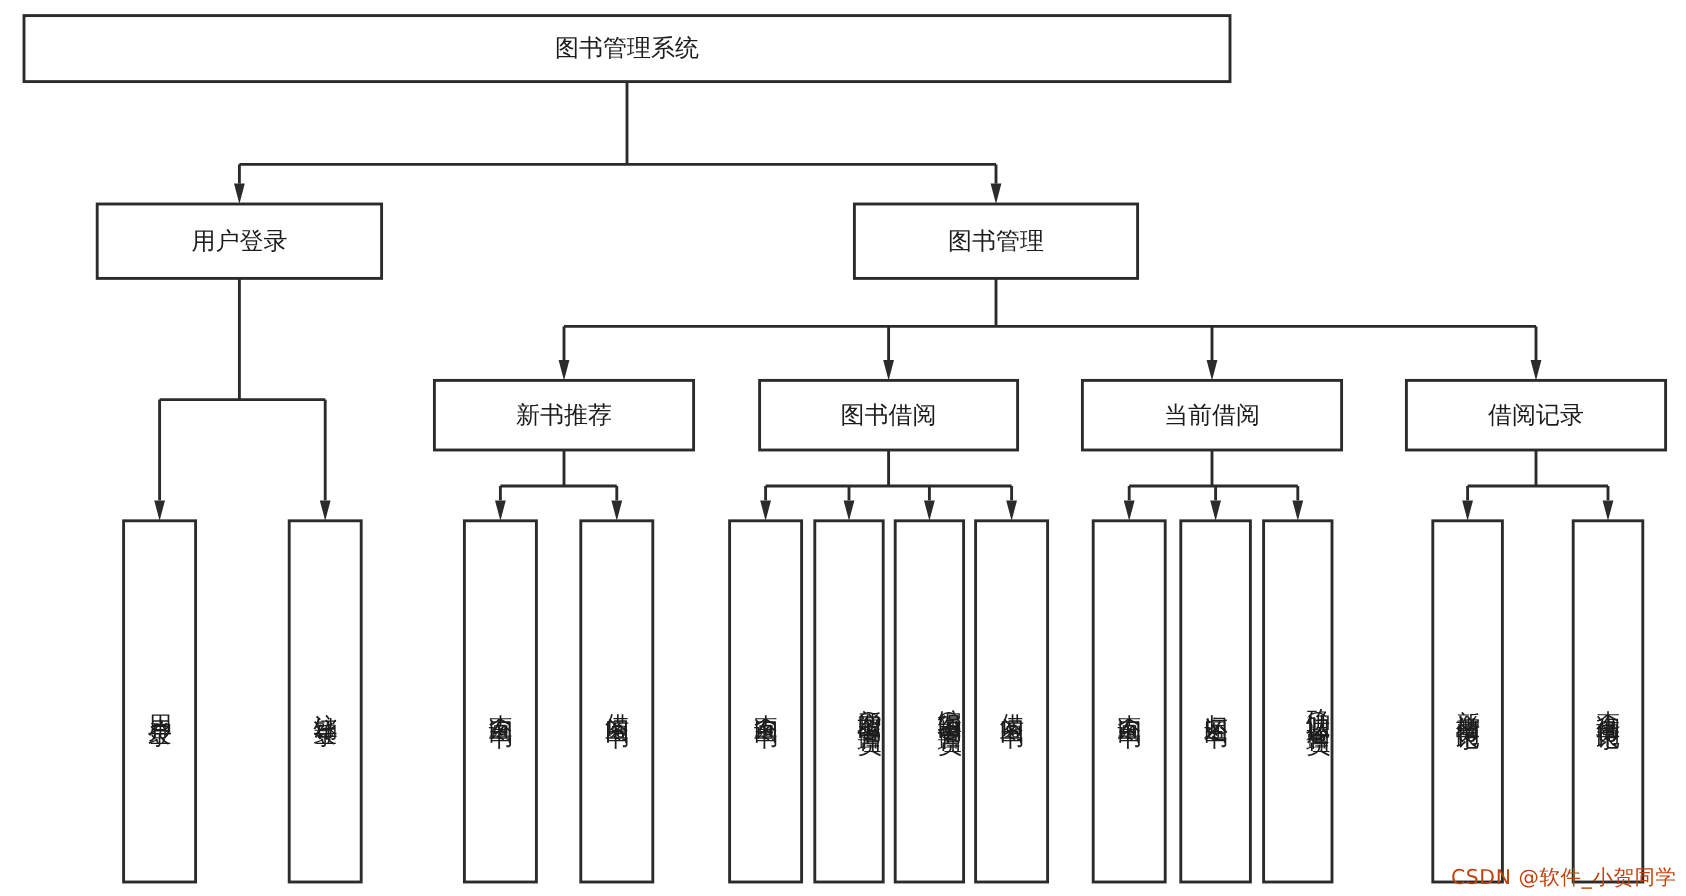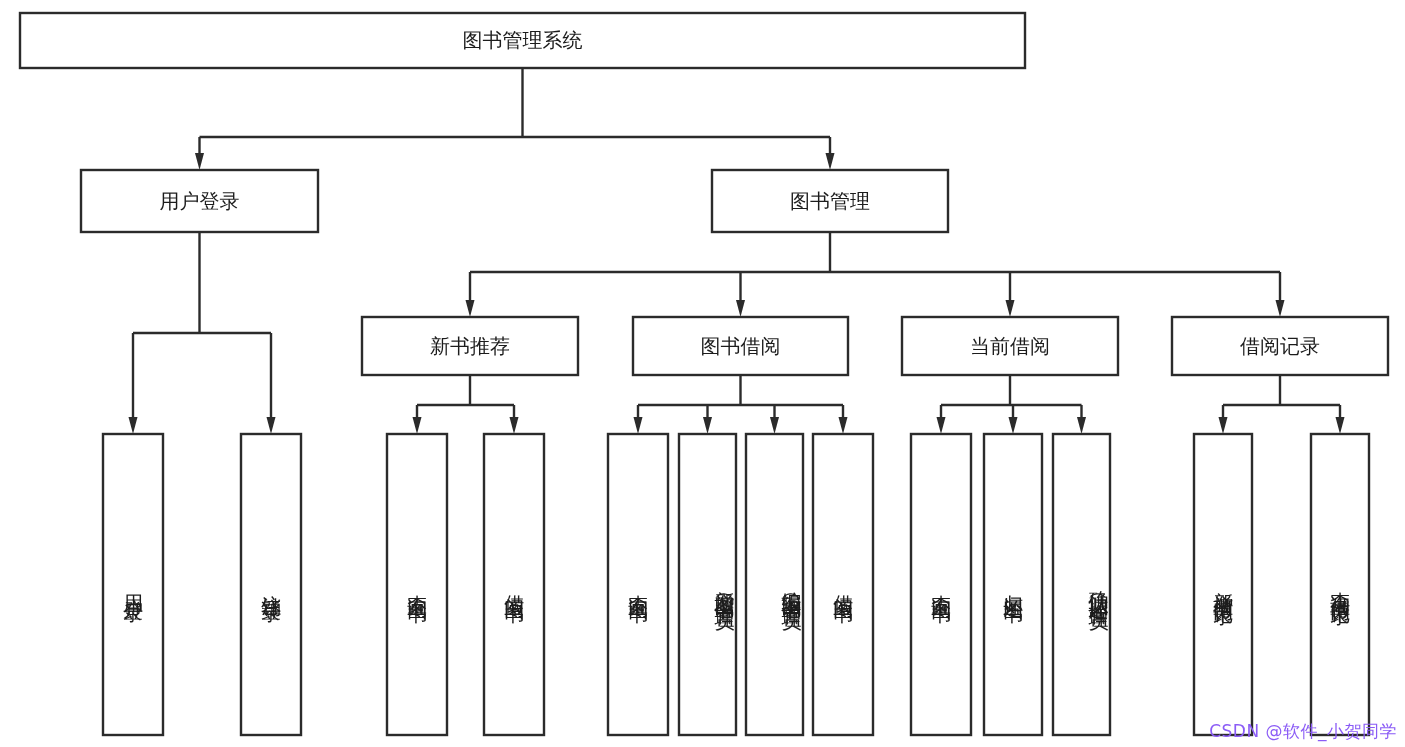--- a/index.html
+++ b/index.html
@@ -61,21 +61,21 @@
     white-space: nowrap;
     text-align: center;
     pointer-events: none;
   }
   .watermark {
     position: absolute;
     right: 8px;
     bottom: 4px;
     font-family: "DejaVu Sans", "Liberation Sans", sans-serif;
     font-size: 17px;
-    color: #8b5cf6;
+    color: #c2410c;
     white-space: nowrap;
     letter-spacing: 0.5px;
   }
 </style>
 </head>
 <body>
 
 <div id="diagram-root">
 
   <svg id="tree-svg" viewBox="0 0 1405 747" xmlns="http://www.w3.org/2000/svg">

